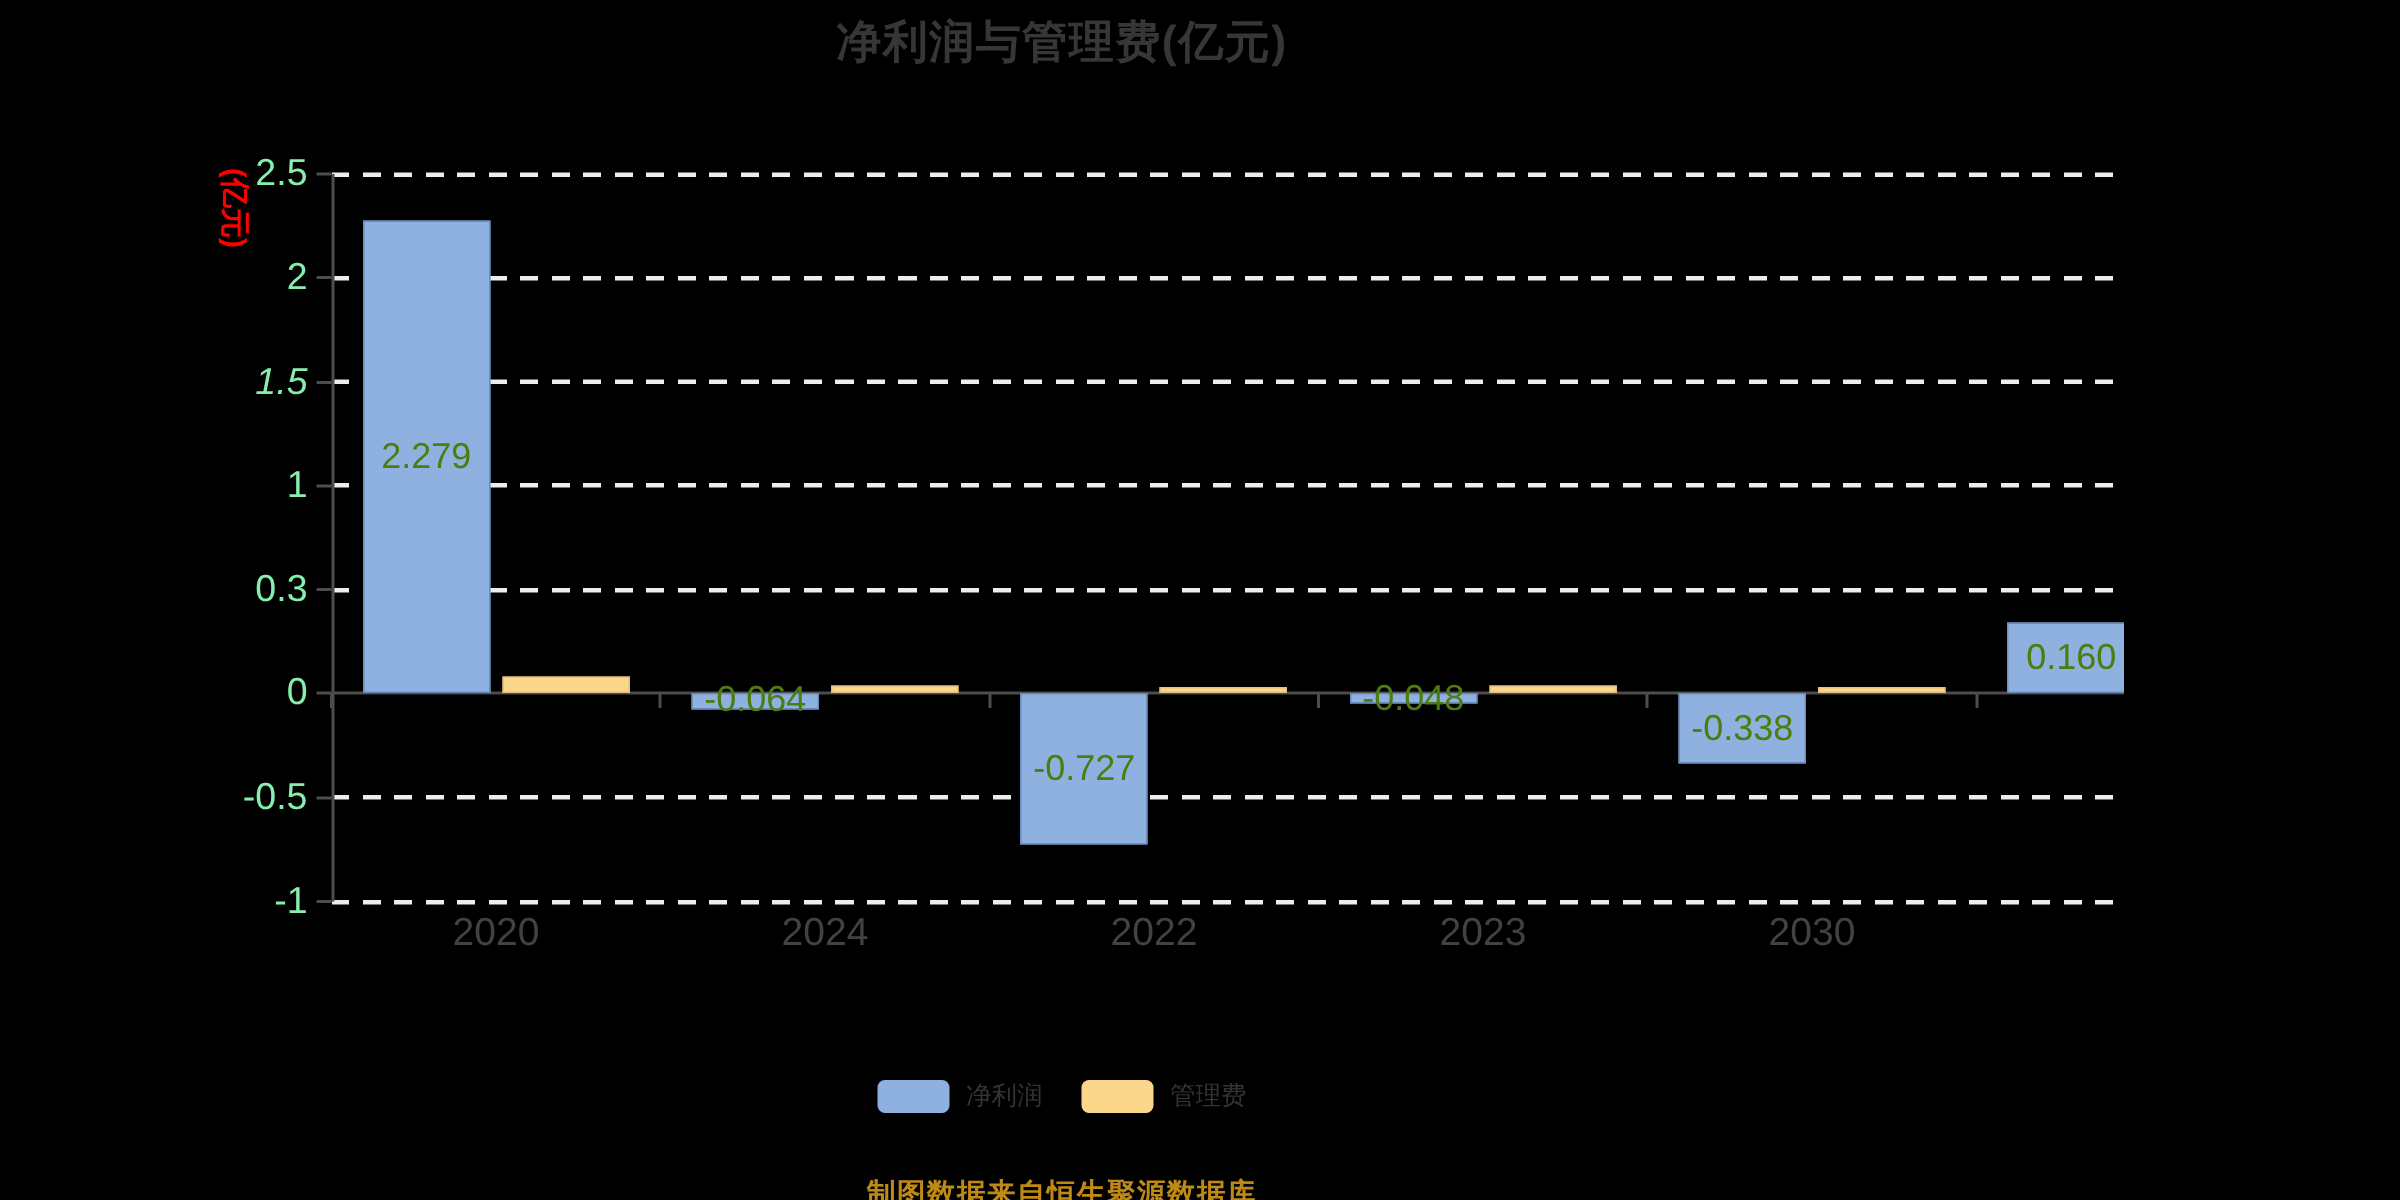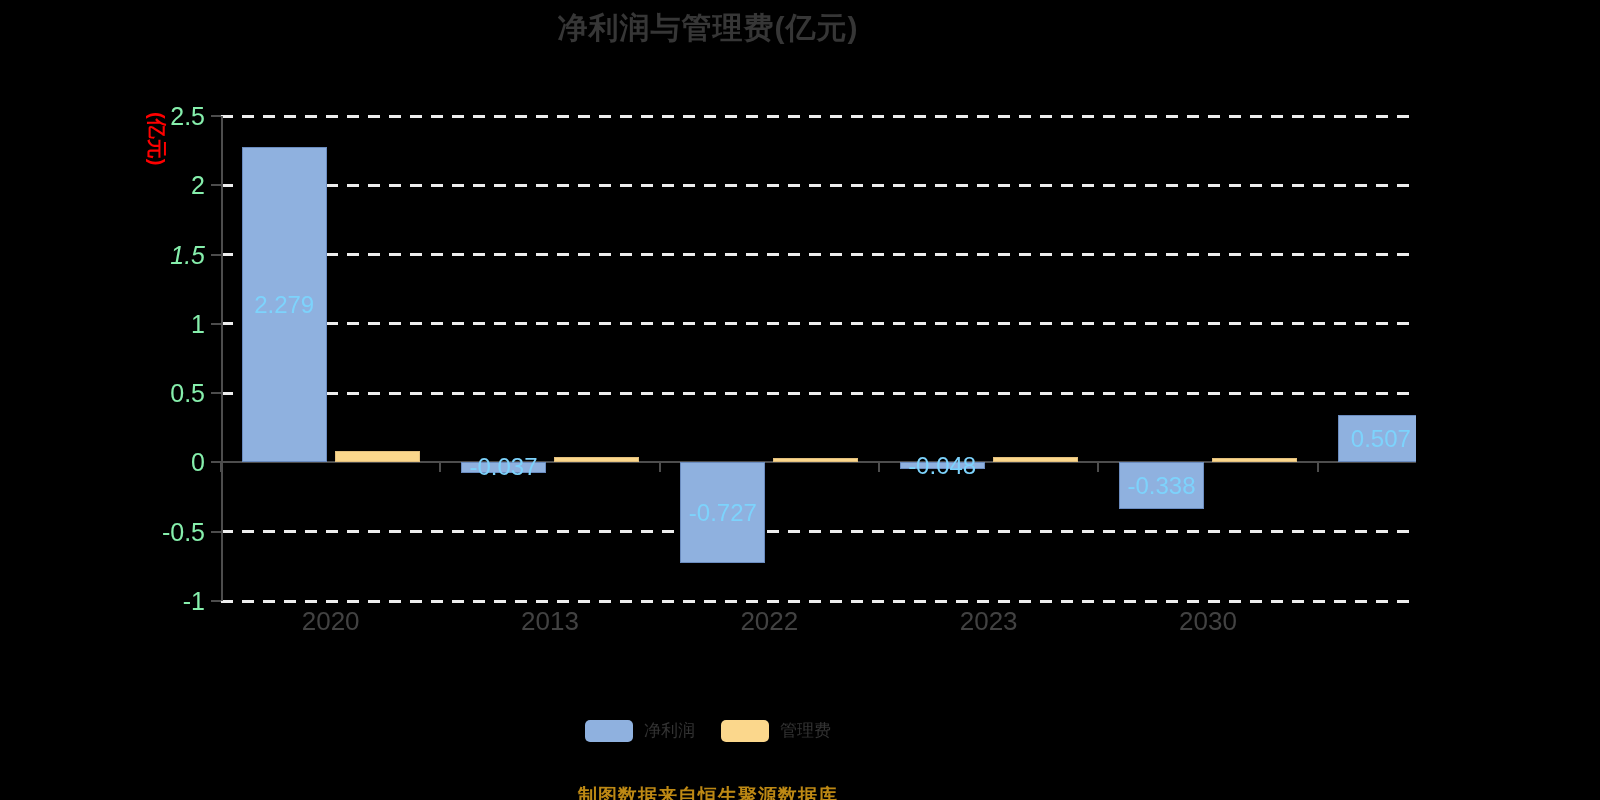--- a/index.html
+++ b/index.html
@@ -22,21 +22,21 @@
   .x-tick{width:2px;height:10px;background:#4d4d4d;}
   .y-tick-label{
     font-size:25px;color:#86efac;text-align:right;width:70px;
     transform:translateY(-50%);
   }
   .cat-label{
     font-size:26px;color:#424242;transform:translateX(-50%);white-space:nowrap;
   }
   .bar{box-sizing:border-box;}
   .bar-label{
-    font-size:24px;color:#7dd3fc;transform:translate(-50%,-50%);
+    font-size:24px;color:#4d7c0f;transform:translate(-50%,-50%);
     white-space:nowrap;z-index:5;
   }
   #legend{
     left:0;right:0;top:719px;display:flex;justify-content:center;
     align-items:center;gap:26px;
   }
   .legend-item{display:flex;align-items:center;gap:11px;cursor:pointer;}
   .legend-swatch{width:48px;height:22px;border-radius:5px;}
   .legend-label{font-size:17px;color:#333333;}
   #source-note{
@@ -77,51 +77,51 @@
     <div class="abs axis-line" style="left: 221px; top: 461.429px; width: 1316px; height: 2px;"></div>
     <div class="abs y-tick" style="left: 211px; top: 115px;"></div>
     <div class="abs y-tick-label" style="left: 135px; top: 116px;">2.5</div>
     <div class="abs y-tick" style="left: 211px; top: 184.286px;"></div>
     <div class="abs y-tick-label" style="left: 135px; top: 185.286px;">2</div>
     <div class="abs y-tick" style="left: 211px; top: 253.571px;"></div>
     <div class="abs y-tick-label" style="left: 135px; top: 254.571px; font-style: italic;">1.5</div>
     <div class="abs y-tick" style="left: 211px; top: 322.857px;"></div>
     <div class="abs y-tick-label" style="left: 135px; top: 323.857px;">1</div>
     <div class="abs y-tick" style="left: 211px; top: 392.143px;"></div>
-    <div class="abs y-tick-label" style="left: 135px; top: 393.143px;">0.5</div>
+    <div class="abs y-tick-label" style="left: 135px; top: 393.143px;">0.3</div>
     <div class="abs y-tick" style="left: 211px; top: 461.429px;"></div>
     <div class="abs y-tick-label" style="left: 135px; top: 462.429px;">0</div>
     <div class="abs y-tick" style="left: 211px; top: 530.714px;"></div>
     <div class="abs y-tick-label" style="left: 135px; top: 531.714px;">-0.5</div>
     <div class="abs y-tick" style="left: 211px; top: 600px;"></div>
     <div class="abs y-tick-label" style="left: 135px; top: 601px;">-1</div>
     <div class="abs x-tick" style="left: 220px; top: 462.429px;"></div>
     <div class="abs x-tick" style="left: 439.333px; top: 462.429px;"></div>
     <div class="abs x-tick" style="left: 658.667px; top: 462.429px;"></div>
     <div class="abs x-tick" style="left: 878px; top: 462.429px;"></div>
     <div class="abs x-tick" style="left: 1097.33px; top: 462.429px;"></div>
     <div class="abs x-tick" style="left: 1316.67px; top: 462.429px;"></div>
     <div class="abs x-tick" style="left: 1536px; top: 462.429px;"></div>
     <div class="abs bar" style="left: 241.667px; width: 85px; top: 146.624px; height: 315.804px; background: rgb(143, 177, 223); border: 1px solid rgb(107, 140, 191);"></div>
     <div class="abs bar-label" style="left: 284.167px; top: 304.526px;">2.279</div>
     <div class="abs bar" style="left: 334.667px; width: 85px; top: 451.343px; height: 11.0857px; background: rgb(251, 215, 140); border: 1px solid rgb(227, 192, 126);"></div>
     <div class="abs cat-label" style="left: 330.667px; top: 606px;">2020</div>
     <div class="abs bar" style="left: 461px; width: 85px; top: 462.429px; height: 10.1157px; background: rgb(143, 177, 223); border: 1px solid rgb(107, 140, 191);"></div>
-    <div class="abs bar-label" style="left: 503.5px; top: 467.486px;">-0.037</div>
+    <div class="abs bar-label" style="left: 503.5px; top: 467.486px;">-0.064</div>
     <div class="abs bar" style="left: 554px; width: 85px; top: 456.886px; height: 5.54286px; background: rgb(251, 215, 140); border: 1px solid rgb(227, 192, 126);"></div>
-    <div class="abs cat-label" style="left: 550px; top: 606px;">2013</div>
+    <div class="abs cat-label" style="left: 550px; top: 606px;">2024</div>
     <div class="abs bar" style="left: 680.333px; width: 85px; top: 462.429px; height: 100.741px; background: rgb(143, 177, 223); border: 1px solid rgb(107, 140, 191);"></div>
     <div class="abs bar-label" style="left: 722.833px; top: 512.799px;">-0.727</div>
     <div class="abs bar" style="left: 773.333px; width: 85px; top: 457.717px; height: 4.71143px; background: rgb(251, 215, 140); border: 1px solid rgb(227, 192, 126);"></div>
     <div class="abs cat-label" style="left: 769.333px; top: 606px;">2022</div>
     <div class="abs bar" style="left: 899.667px; width: 85px; top: 462.429px; height: 6.65143px; background: rgb(143, 177, 223); border: 1px solid rgb(107, 140, 191);"></div>
     <div class="abs bar-label" style="left: 942.167px; top: 465.754px;">-0.048</div>
     <div class="abs bar" style="left: 992.667px; width: 85px; top: 456.609px; height: 5.82px; background: rgb(251, 215, 140); border: 1px solid rgb(227, 192, 126);"></div>
     <div class="abs cat-label" style="left: 988.667px; top: 606px;">2023</div>
     <div class="abs bar" style="left: 1119px; width: 85px; top: 462.429px; height: 46.8371px; background: rgb(143, 177, 223); border: 1px solid rgb(107, 140, 191);"></div>
     <div class="abs bar-label" style="left: 1161.5px; top: 485.847px;">-0.338</div>
     <div class="abs bar" style="left: 1212px; width: 85px; top: 458.41px; height: 4.01857px; background: rgb(251, 215, 140); border: 1px solid rgb(227, 192, 126);"></div>
     <div class="abs cat-label" style="left: 1208px; top: 606px;">2030</div>
     <div class="abs bar" style="left: 1338.33px; width: 85px; top: 415.176px; height: 47.2529px; background: rgb(143, 177, 223); border: 1px solid rgb(107, 140, 191);"></div>
-    <div class="abs bar-label" style="left: 1380.83px; top: 438.802px;">0.507</div>
+    <div class="abs bar-label" style="left: 1380.83px; top: 438.802px;">0.160</div>
     <div class="abs bar" style="left: 1431.33px; width: 85px; top: 459.241px; height: 3.18714px; background: rgb(251, 215, 140); border: 1px solid rgb(227, 192, 126);"></div>
     <div class="abs cat-label" style="left: 1501px; top: 606px;">2025</div>
   </div>
 
 </body></html>

